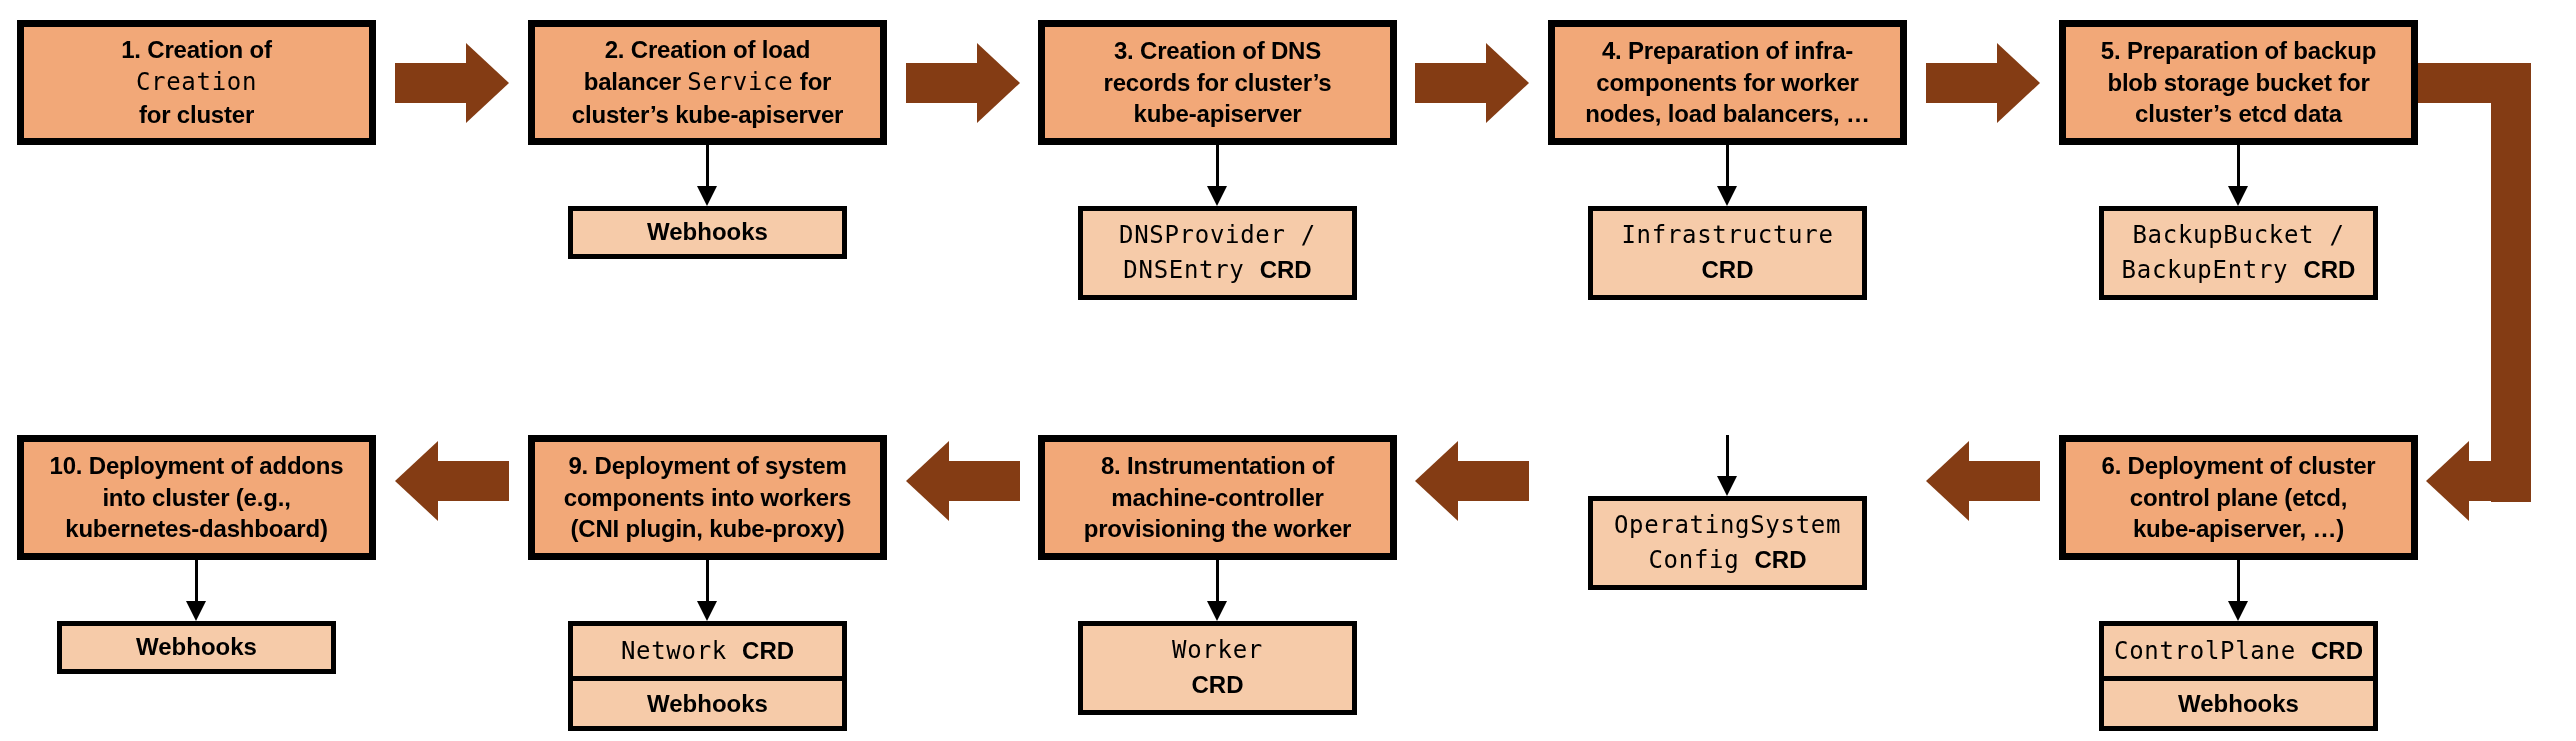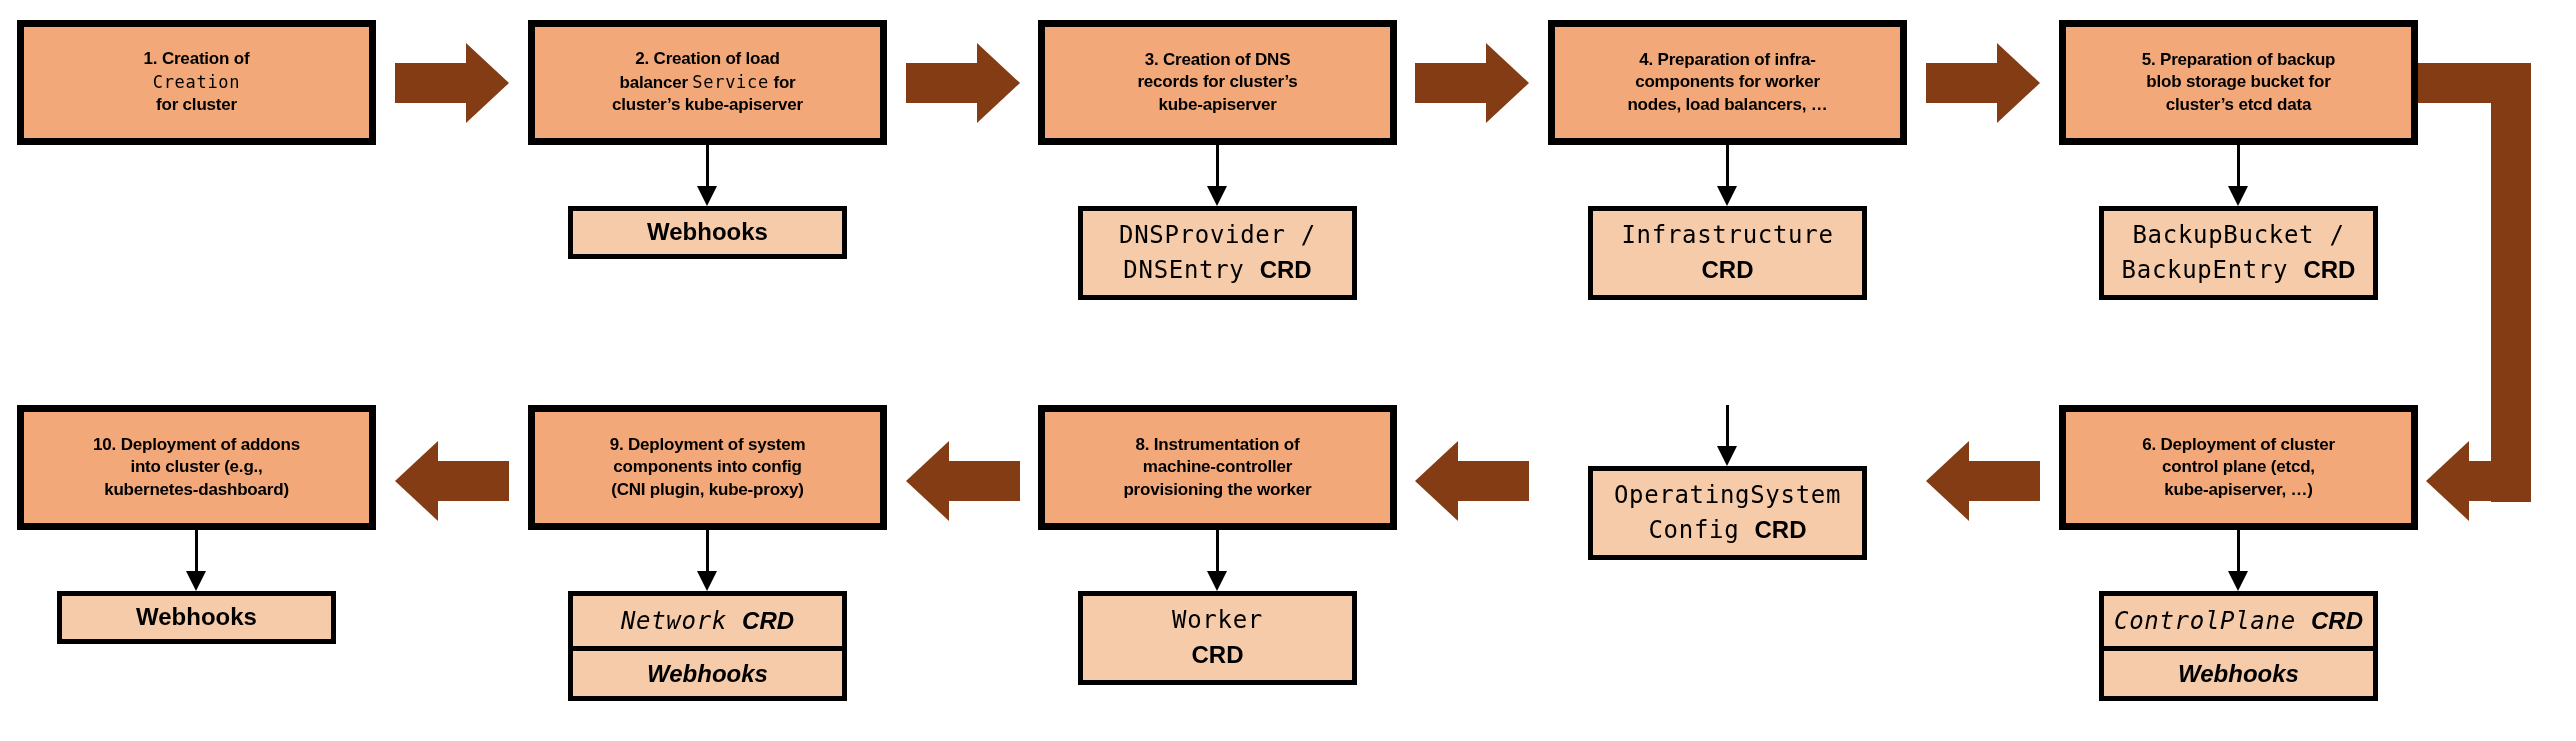--- a/index.html
+++ b/index.html
@@ -16,31 +16,31 @@
     background:#ffffff;
     font-family:"Liberation Sans",sans-serif;
   }
   
   .col{
     position:absolute;
     width:359px;
     display:flex;flex-direction:column;align-items:center;
   }
   .row-top{top:20px;}
-  .row-bottom{top:405px;}
+  .row-bottom{top:435px;}
   .c1{left:17px;} .c2{left:528px;} .c3{left:1038px;align-items:center;} .c4{left:1548px;} .c5{left:2059px;}
   
   .step-box{
     box-sizing:border-box;
     width:359px;height:125px;
     background:var(--step-fill);
     border:7.1px solid var(--border);
     display:flex;flex-direction:column;justify-content:center;align-items:center;
     text-align:center;
-    font-size:17px;font-weight:bold;color:#000;
+    font-size:24px;font-weight:bold;color:#000;
     line-height:1.32;letter-spacing:-0.2px;
   }
   
   .sub-box{
     box-sizing:border-box;
     width:279px;
     background:var(--sub-fill);
     border:5.7px solid var(--border);
     display:flex;flex-direction:column;justify-content:center;align-items:center;
     text-align:center;
@@ -52,21 +52,21 @@
   .sub-stack{
     box-sizing:border-box;
     width:279px;
     background:var(--sub-fill);
     border:5.7px solid var(--border);
     display:flex;flex-direction:column;
     text-align:center;font-size:24px;color:#000;
   }
   .sub-cell{
     box-sizing:border-box;height:50px;
-    display:flex;justify-content:center;align-items:center;font-style:italic;
+    display:flex;justify-content:center;align-items:center;
   }
   .sub-cell + .sub-cell{border-top:5.7px solid var(--border);}
   
   .tline{display:block;white-space:pre;}
   .sans{font-family:"Liberation Sans",sans-serif;font-weight:bold;}
   .mono{font-family:"DejaVu Sans Mono","Liberation Mono",monospace;font-weight:normal;letter-spacing:0.7px;}
   
   .down-arrow{
     position:relative;
     width:23px;height:61px;flex:0 0 61px;
@@ -191,21 +191,21 @@
     <div class="down-arrow"></div>
     <div class="sub-box sub-tall">
         <span class="tline"><span class="mono">Worker</span></span>
         <span class="tline"><span class="sans">CRD</span></span>
       </div>
   </div>
 
   <div class="col row-bottom c2">
     <div class="step-box">
         <span class="tline"><span class="sans">9. Deployment of system</span></span>
-        <span class="tline"><span class="sans">components into config</span></span>
+        <span class="tline"><span class="sans">components into workers</span></span>
         <span class="tline"><span class="sans">(CNI plugin, kube-proxy)</span></span>
       </div>
     <div class="down-arrow"></div>
     <div class="sub-stack">
       <div class="sub-cell">
           <span class="tline"><span class="mono">Network </span><span class="sans">CRD</span></span>
         </div>
       <div class="sub-cell">
           <span class="tline"><span class="sans">Webhooks</span></span>
         </div>

